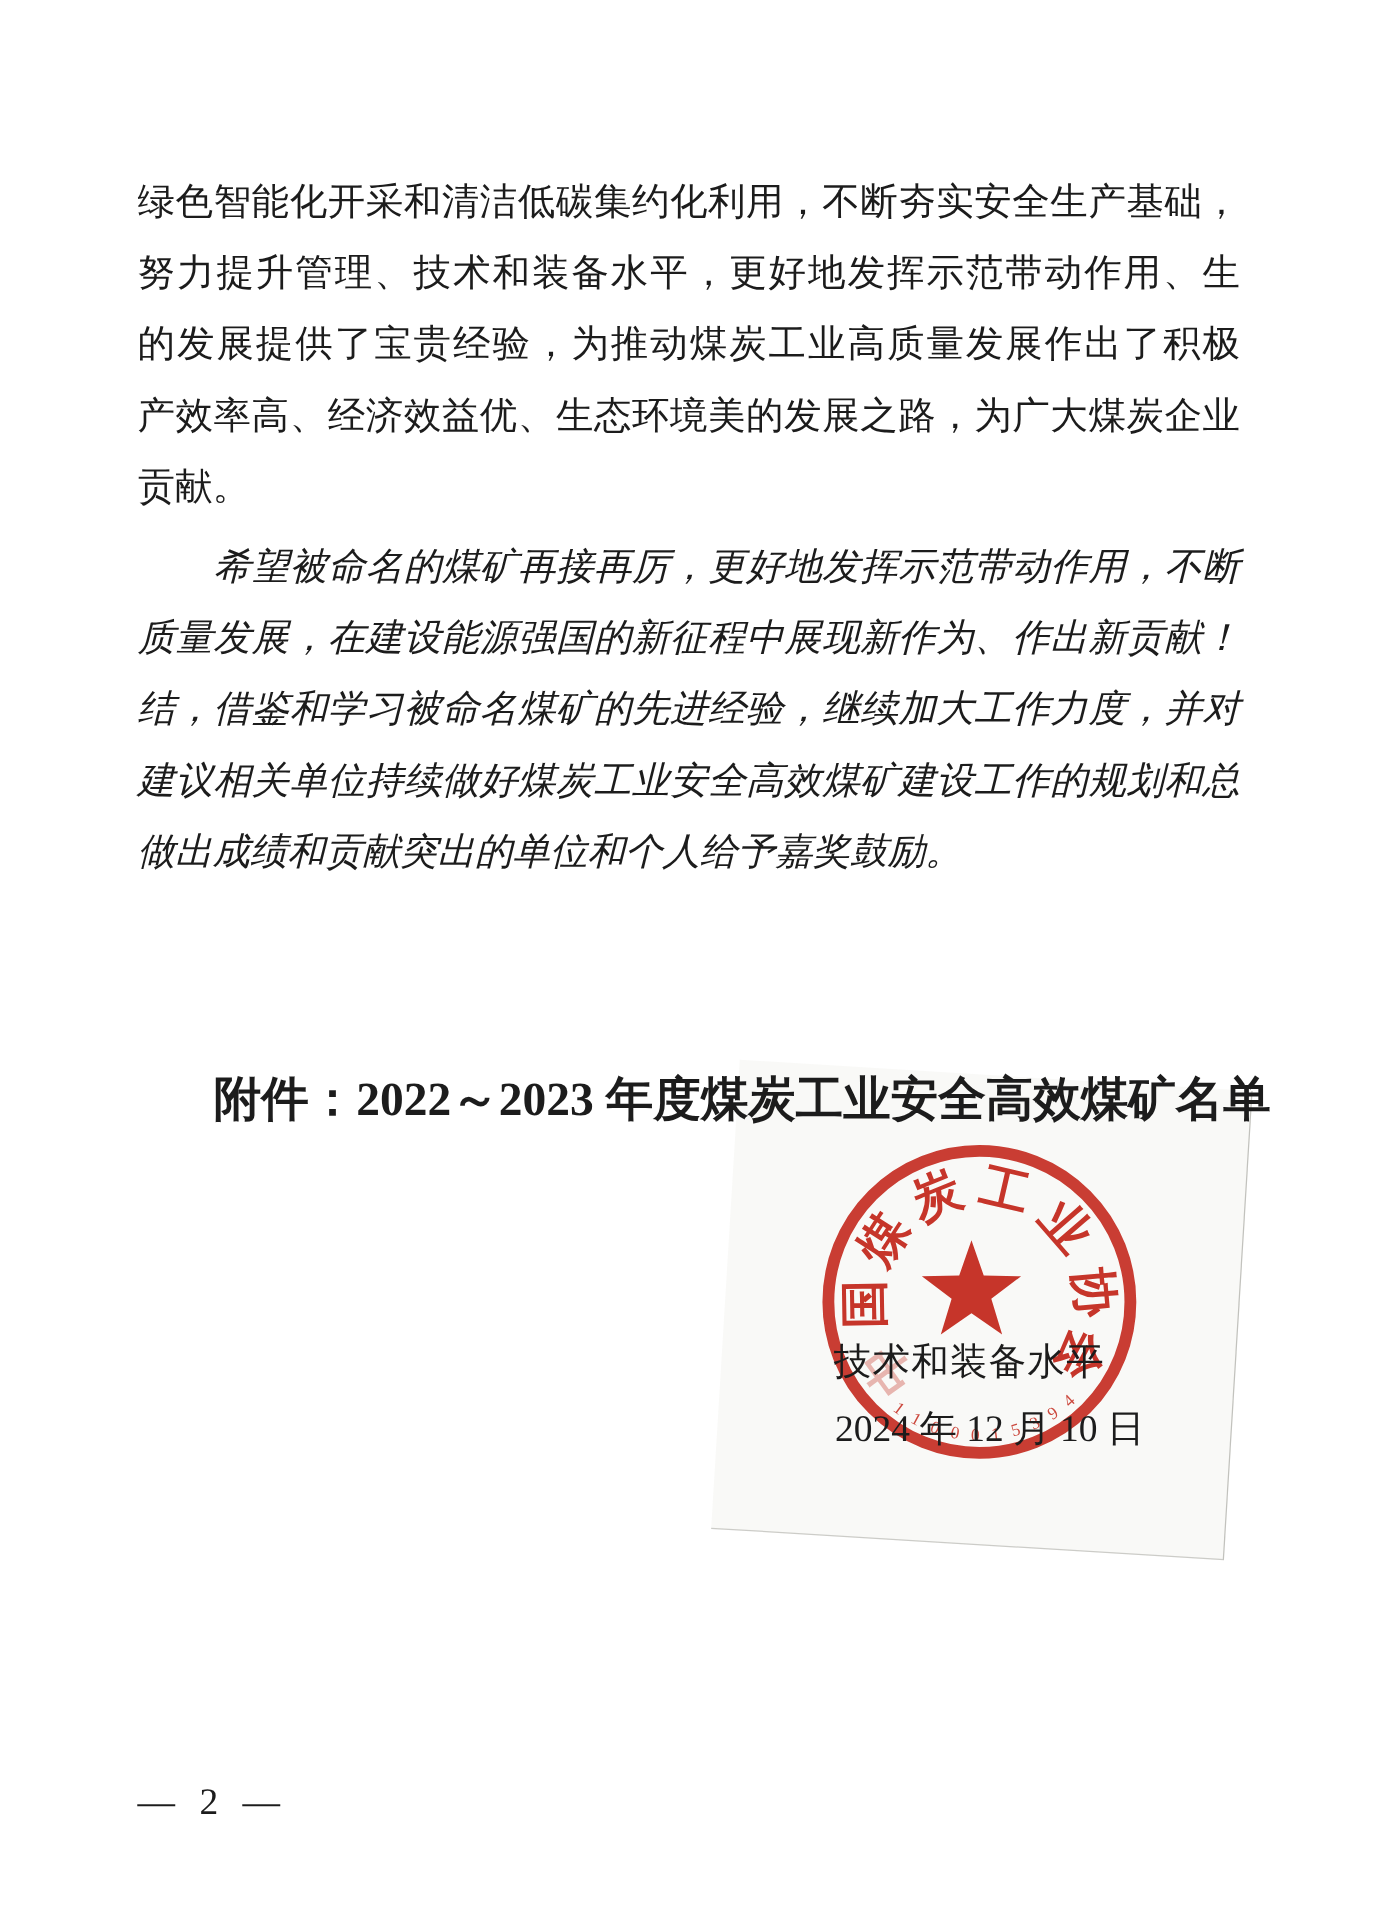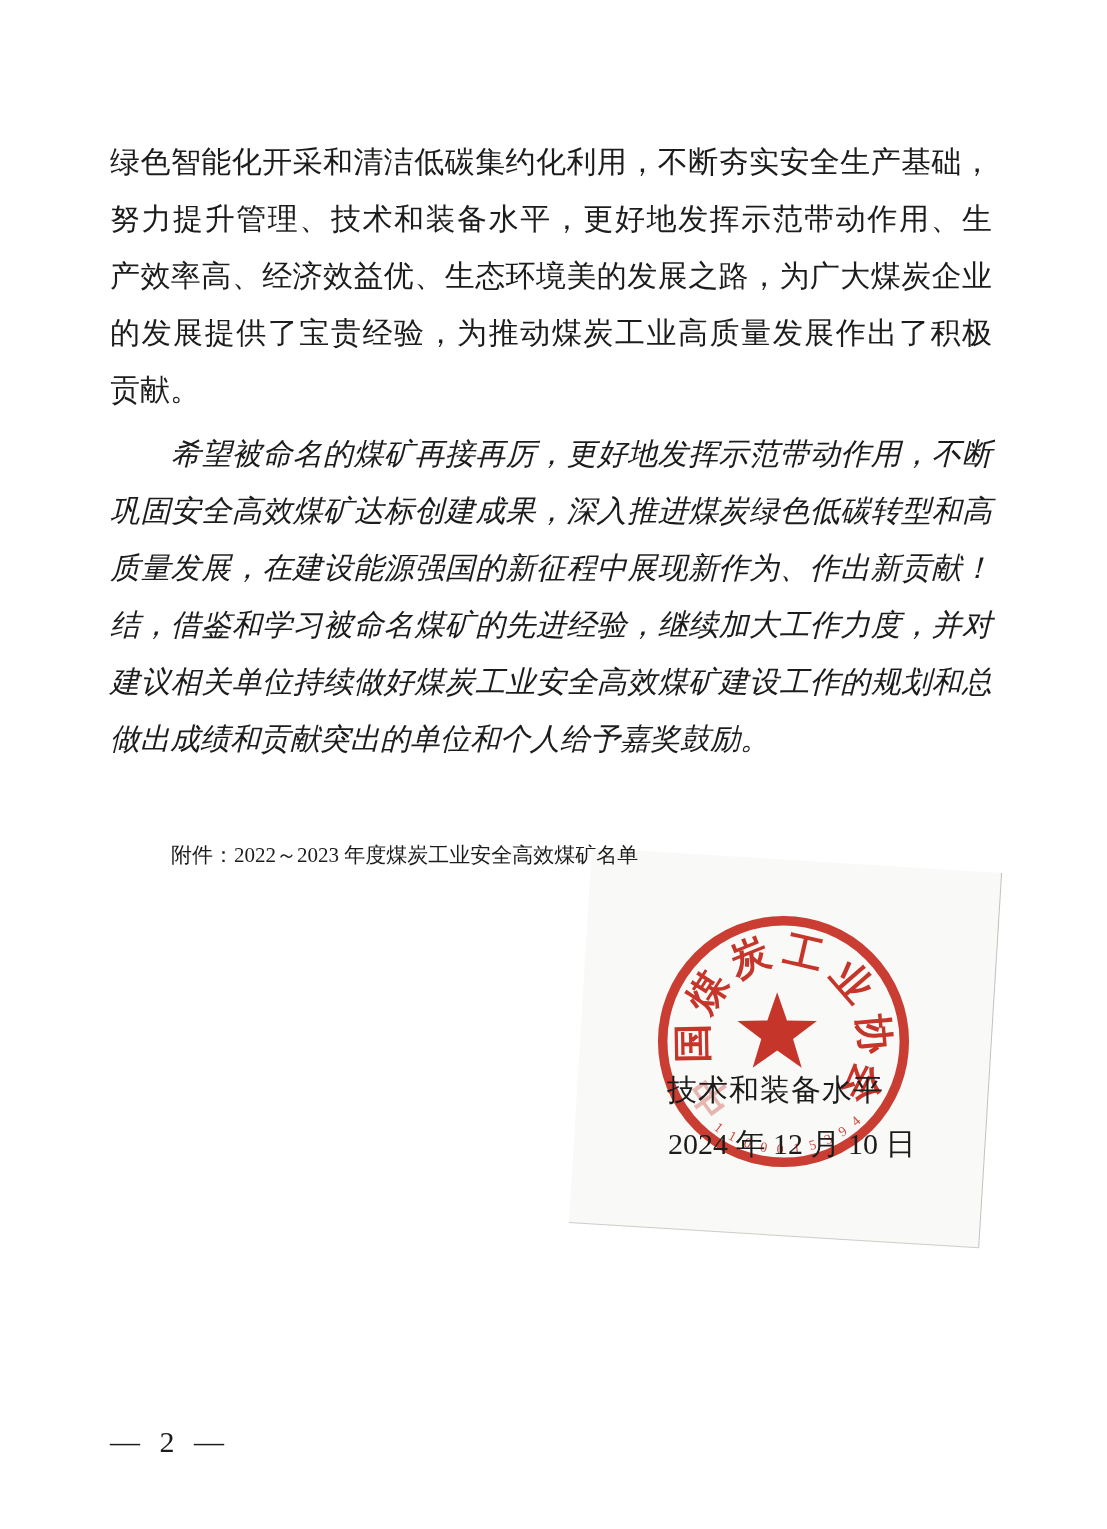--- a/index.html
+++ b/index.html
@@ -42,28 +42,29 @@
     text-align:justify;
     text-align-last:justify;
   }
   .line.last{
     text-align:left;
     text-align-last:left;
   }
   .line.indent{padding-left:61px;}
   .attachment{
     position:absolute;
-    left:110px;top:827px;
+    left:110px;top:852px;
     width:882px;
     padding-left:61px;
     box-sizing:border-box;
-    font-size:21px;
+    font-size:38px;
     line-height:57px;
     white-space:nowrap;
     z-index:3;
+    font-weight:bold;
   }
   .seal{
     position:absolute;
     left:657px;top:915px;
     width:253px;height:253px;
     z-index:2;
     opacity:0.93;
   }
   .seal text{
     fill:var(--seal-color);
@@ -115,27 +116,26 @@
 <body>
 
 <div class="page">
 
   <div class="stamp-paper"></div>
 
   <div class="body-text">
     <div class="para para1">
       <div class="line">绿色智能化开采和清洁低碳集约化利用，不断夯实安全生产基础，</div>
       <div class="line">努力提升管理、技术和装备水平，更好地发挥示范带动作用、生</div>
+      <div class="line">的发展提供了宝贵经验，为推动煤炭工业高质量发展作出了积极</div>
       <div class="line">产效率高、经济效益优、生态环境美的发展之路，为广大煤炭企业</div>
-      <div class="line">的发展提供了宝贵经验，为推动煤炭工业高质量发展作出了积极</div>
       <div class="line last">贡献。</div>
     </div>
     <div class="para para2">
       <div class="line indent">希望被命名的煤矿再接再厉，更好地发挥示范带动作用，不断</div>
-      <div class="line">巩固安全高效煤矿达标创建成果，深入推进煤炭绿色低碳转型和高</div>
       <div class="line">质量发展，在建设能源强国的新征程中展现新作为、作出新贡献！</div>
       <div class="line">结，借鉴和学习被命名煤矿的先进经验，继续加大工作力度，并对</div>
       <div class="line">建议相关单位持续做好煤炭工业安全高效煤矿建设工作的规划和总</div>
       <div class="line last">做出成绩和贡献突出的单位和个人给予嘉奖鼓励。</div>
     </div>
   </div>
 
   <div class="attachment">附件：2022～2023 年度煤炭工业安全高效煤矿名单</div>
 
   <svg class="seal" viewBox="-100 -100 200 200" xmlns="http://www.w3.org/2000/svg">

